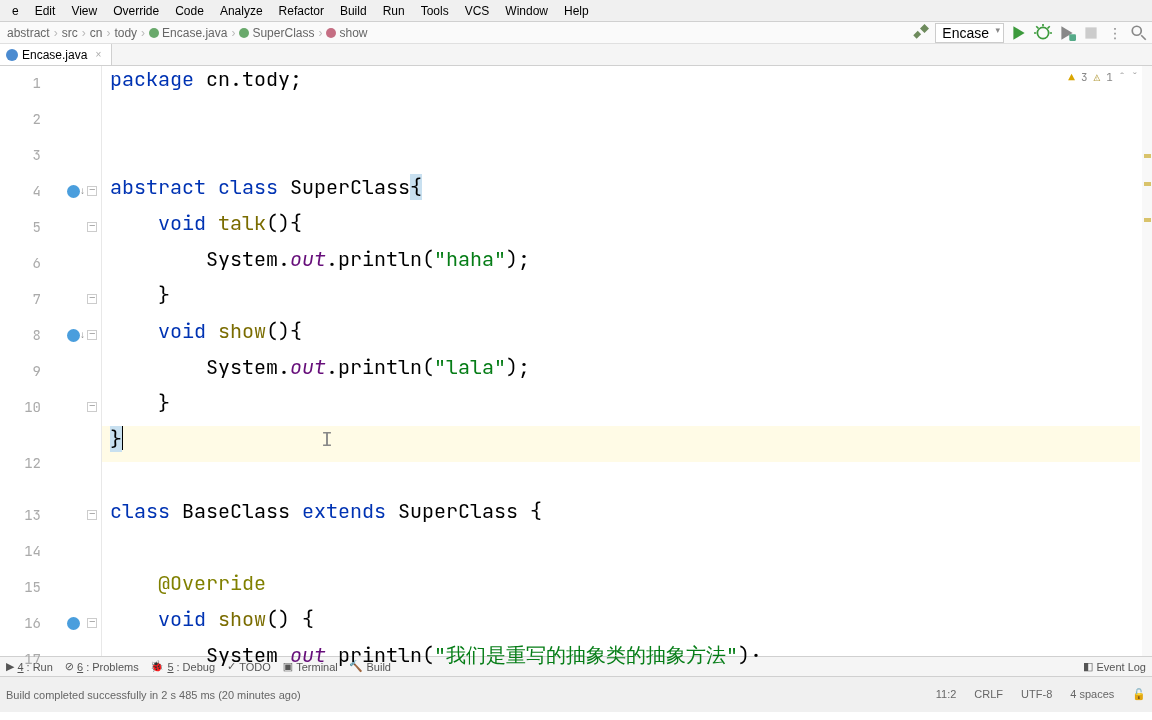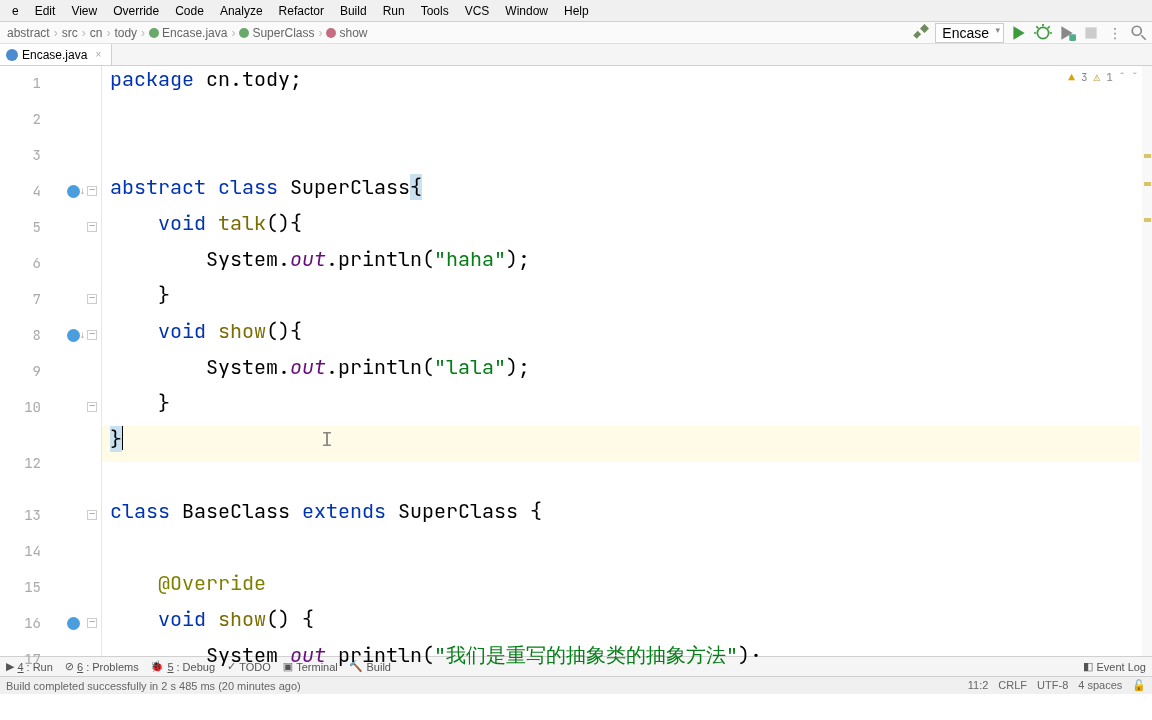--- a/index.html
+++ b/index.html
@@ -43,22 +43,22 @@
 .cursor { display:inline-block; width:1px; height:24px; background:#000; vertical-align:-4px; }
 .inspect { position:absolute; top:4px; right:14px; display:flex; gap:6px; align-items:center; font-size:11px; color:#888; }
 .warn-tri { color:#d9a500; }
 .caret-up, .caret-down { color:#aaa; cursor:default; }
 .scroll-strip { position:absolute; right:0; top:0; width:10px; height:100%; background:#f8f8f8; }
 .strip-mark { position:absolute; right:1px; width:7px; height:4px; }
 .bottom-tabs { display:flex; height:20px; background:#f5f5f5; border-top:1px solid #d0d0d0; align-items:center; padding:0 6px; gap:12px; }
 .btab { display:flex; align-items:center; gap:3px; color:#555; font-size:11px; }
 .btab .under { text-decoration:underline; }
 .btab-right { margin-left:auto; }
-.statusbar { display:flex; height:18px; background:#f0f0f0; border-top:1px solid #d0d0d0; align-items:center; padding:0 6px; font-size:11px; color:#666; }
-.status-right { margin-left:auto; display:flex; gap:10px; }
+.statusbar { display:flex; height:36px; background:#f0f0f0; border-top:1px solid #d0d0d0; align-items:center; padding:0 6px; font-size:11px; color:#666; }
+.status-right { margin-left:auto; display:flex; gap:18px; }
 </style>
 </head>
 <body>
 
 <div class="menubar">
   <span class="mitem">e</span>
   <span class="mitem">Edit</span>
   <span class="mitem">View</span>
   <span class="mitem">Override</span>
   <span class="mitem">Code</span>

